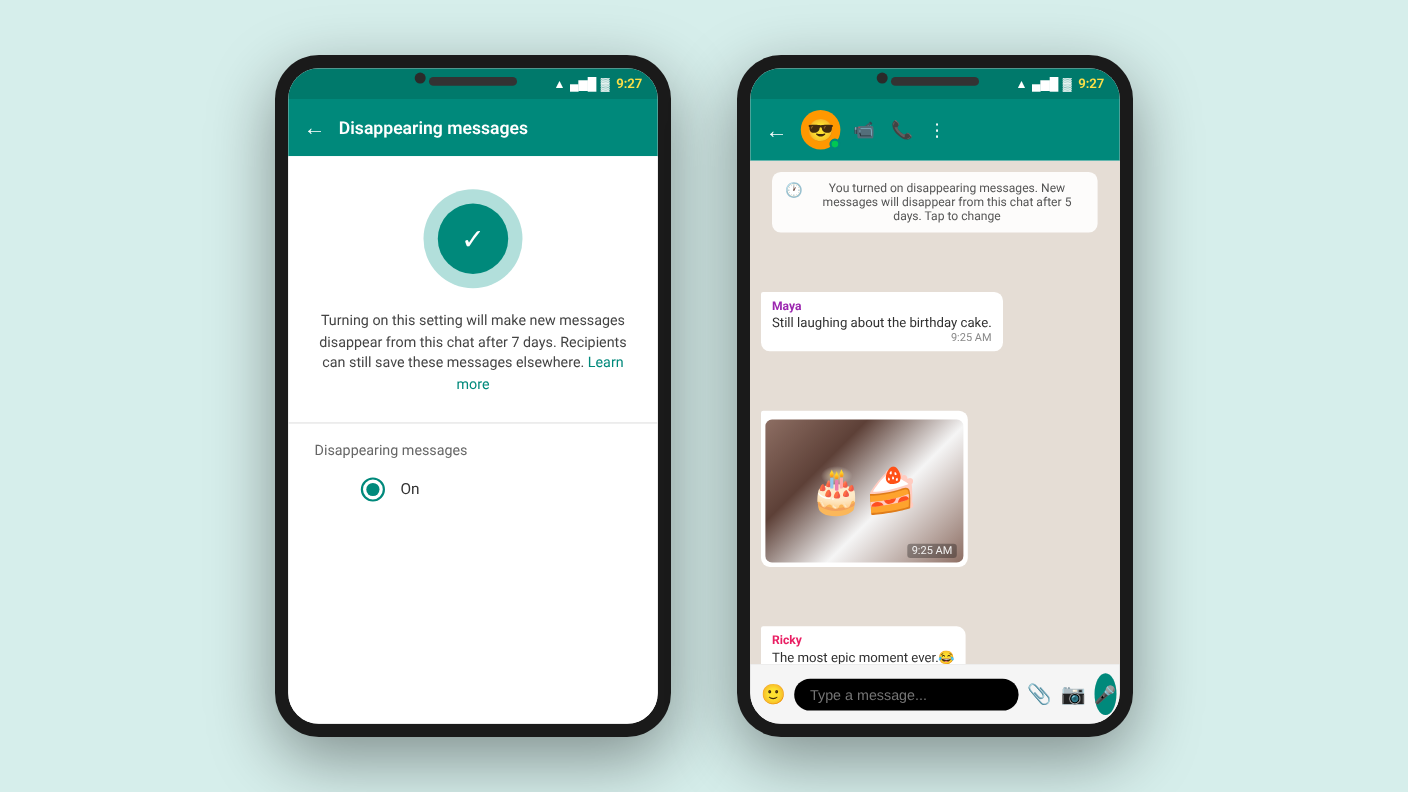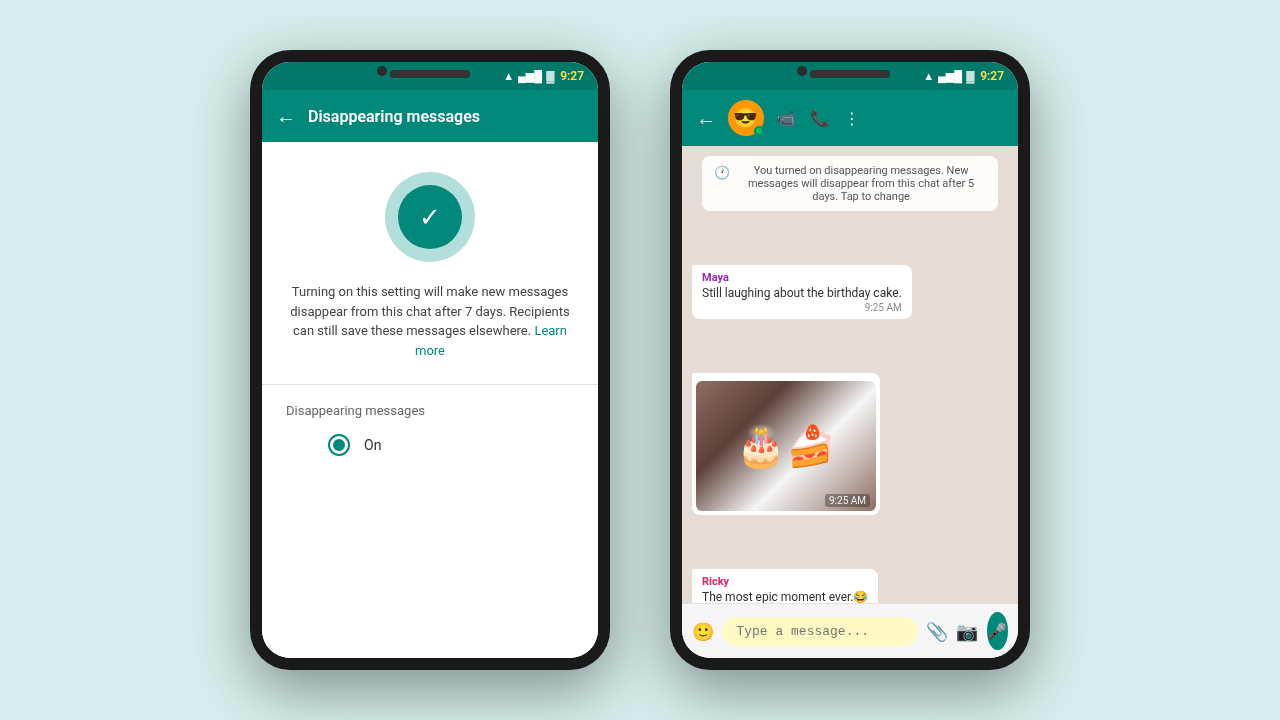--- a/index.html
+++ b/index.html
@@ -330,28 +330,27 @@
     .input-bar {
       background: #f5f5f5;
       padding: 8px 10px;
       display: flex;
       align-items: center;
       gap: 8px;
       border-top: 1px solid #e0e0e0;
     }
     .input-field {
       flex: 1;
-      background: #fef9c3;
+      background: #000000;
       border-radius: 20px;
       padding: 7px 14px;
       font-size: 13px;
       color: #888;
       border: none;
       outline: none;
-      font-family: Liberation Mono, monospace;
     }
     .mic-btn {
       width: 38px;
       height: 38px;
       background: #00897b;
       border-radius: 50%;
       display: flex;
       align-items: center;
       justify-content: center;
       color: white;

